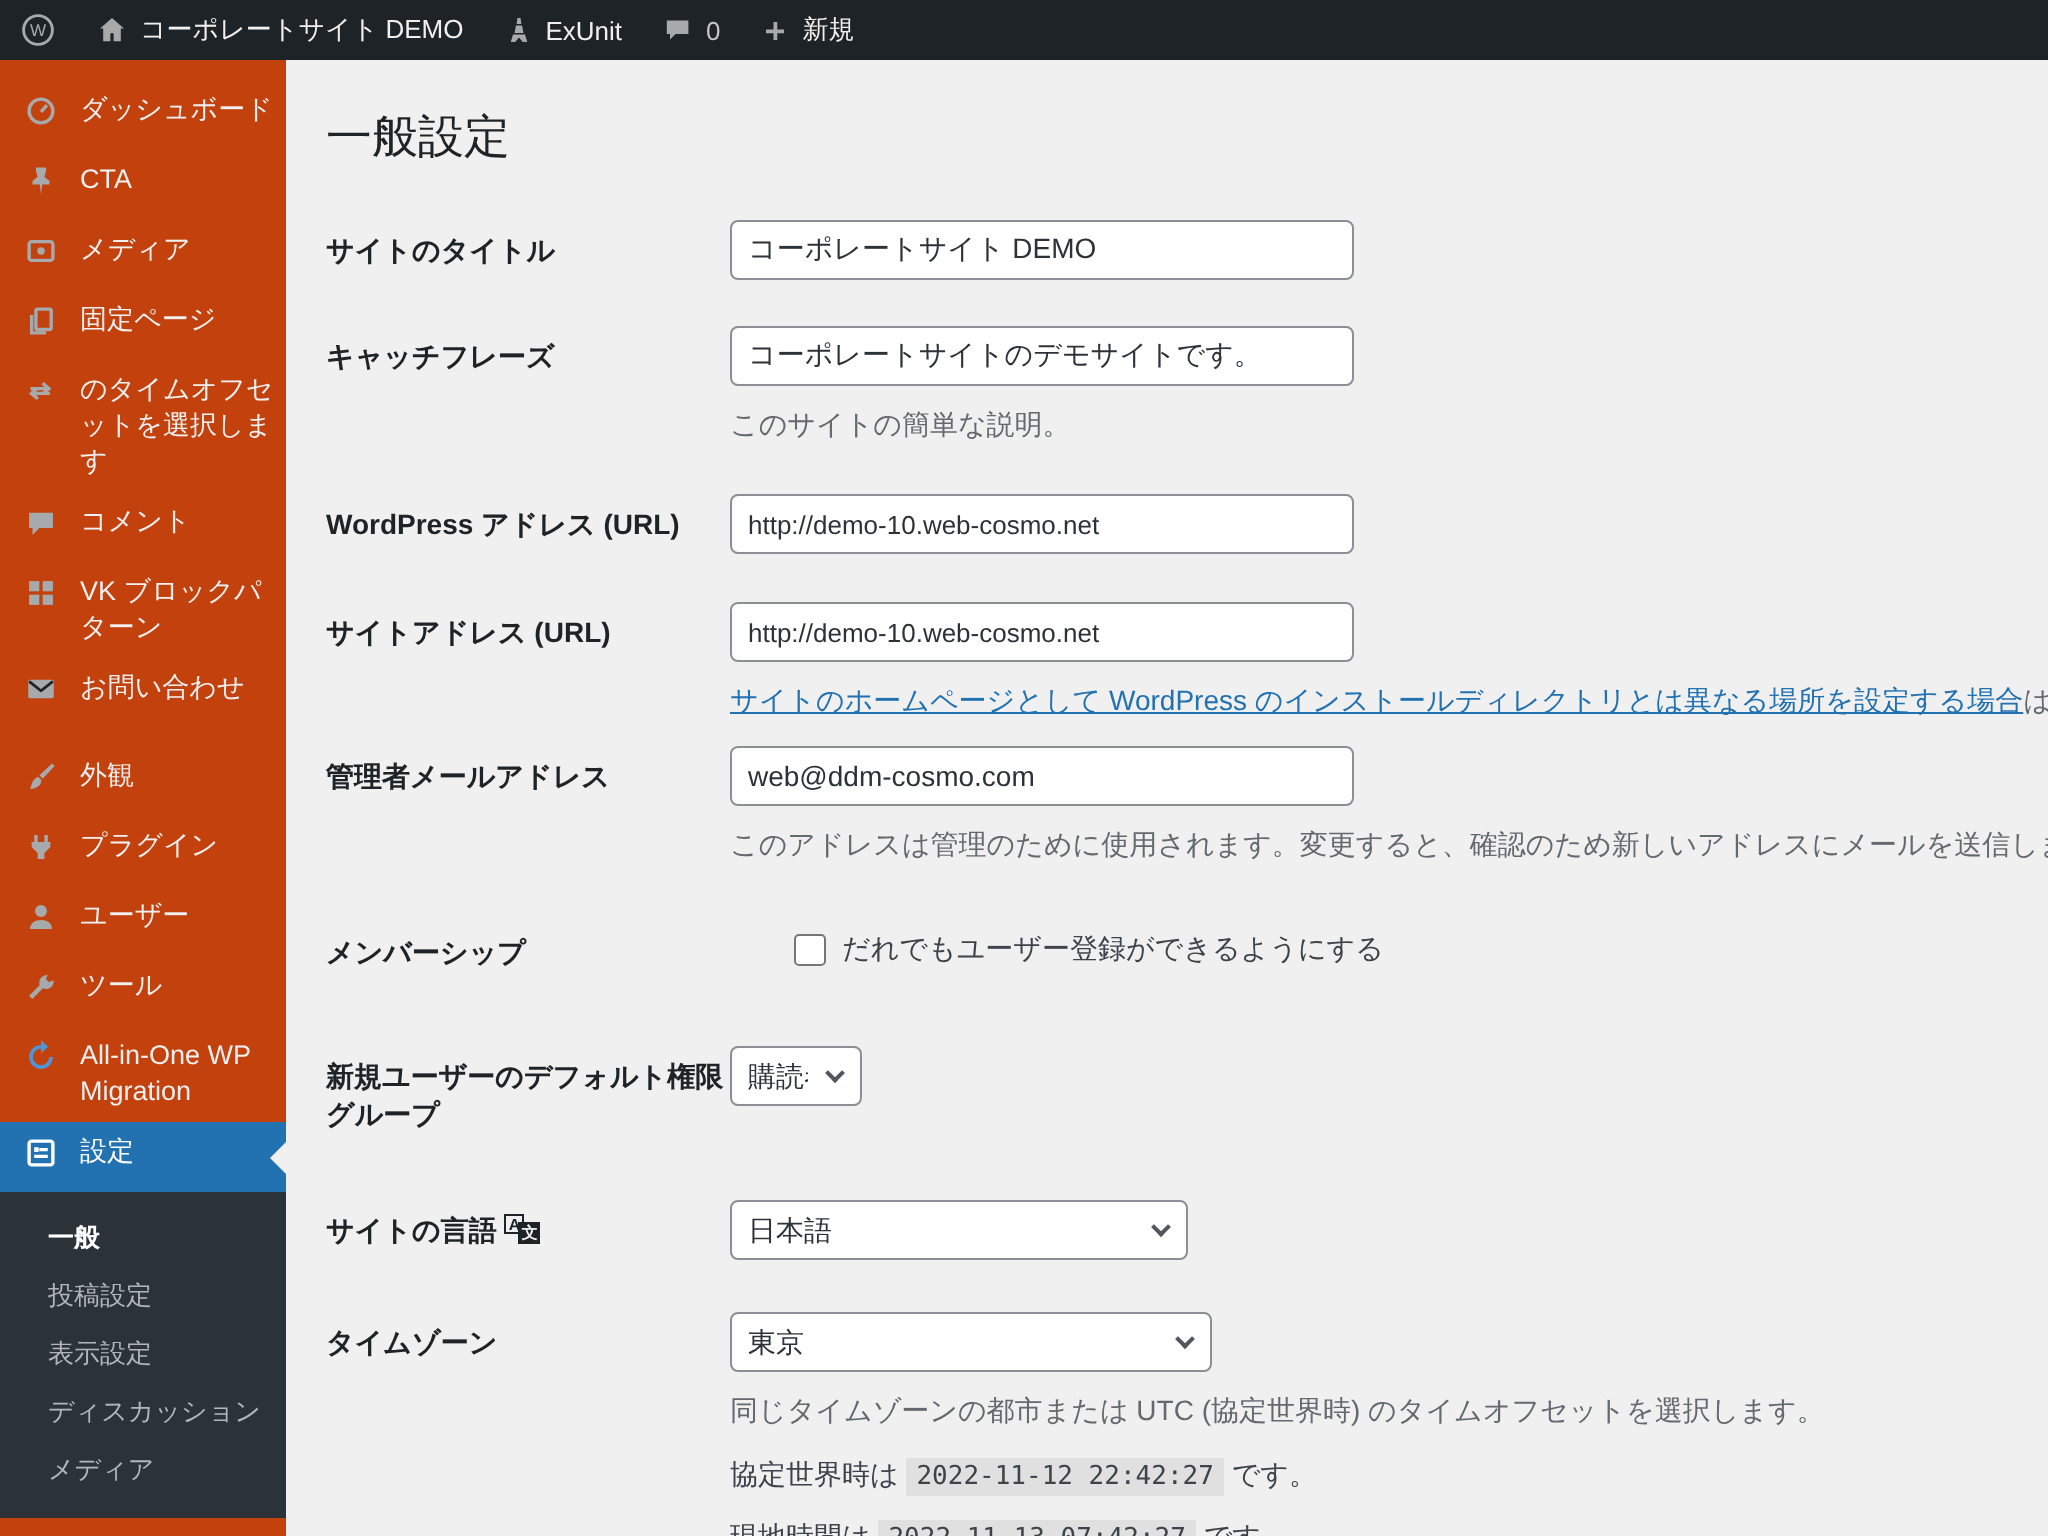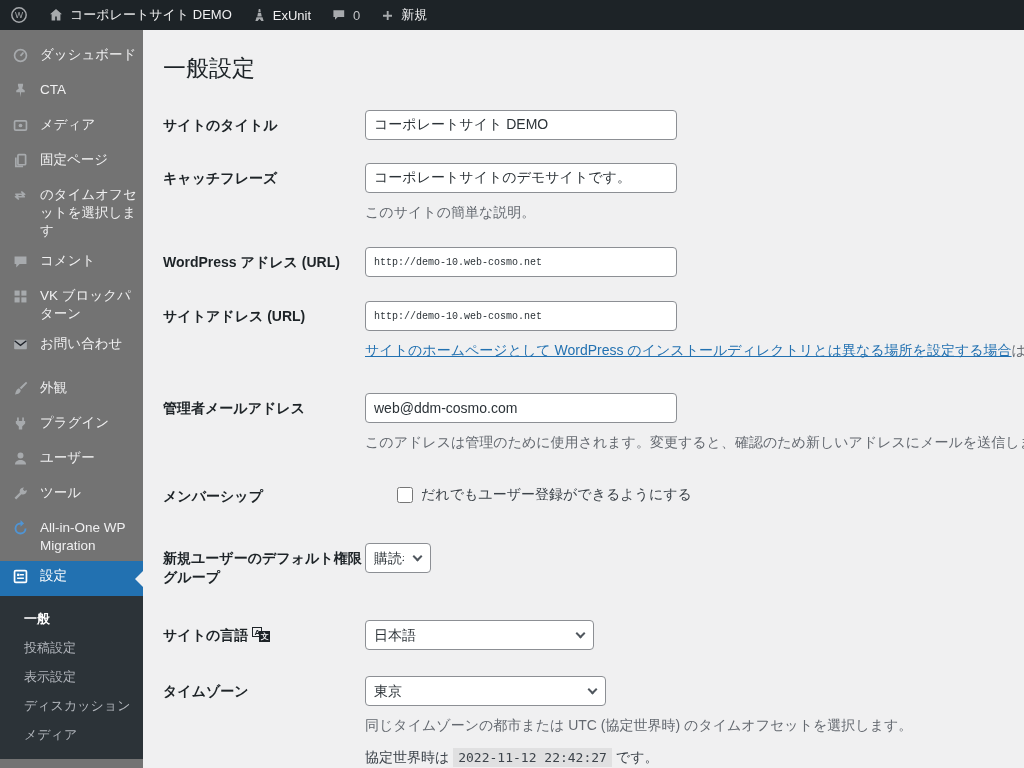--- a/index.html
+++ b/index.html
@@ -17,21 +17,21 @@
     display:flex; align-items:center; gap:0; z-index:50;
     font-size:13px;
   }
   .ab-item { display:flex; align-items:center; gap:6px; padding:0 10px; height:30px; cursor:pointer; }
   .ab-item svg { display:block; }
   .ab-icon { color:#a7aaad; }
   .ab-count { color:#c3c4c7; }
   
   .sidebar {
     position: fixed; top:30px; left:0; bottom:0; width:143px;
-    background:#737373; color:#f0f0f1; z-index:40;
+    background:#c2410c; color:#f0f0f1; z-index:40;
     padding-top:10px; font-size:13.5px;
   }
   .menu-item {
     display:flex; align-items:flex-start; gap:10px;
     padding:6px 6px 6px 12px; line-height:18px; cursor:pointer; position:relative;
   }
   .menu-item .mi-icon { color:#a7aaad; flex:0 0 18px; margin-top:1px; }
   .menu-item.sep { margin-top:9px; }
   .menu-item.active { background:#2271b1; color:#fff; font-weight:400; }
   .menu-item.active .mi-icon { color:#fff; }
@@ -50,21 +50,21 @@
   .frow { display:flex; align-items:flex-start; }
   .frow-label {
     flex:0 0 202px; font-weight:700; color:#1d2327; font-size:14px; line-height:1.4; padding-top:6px;
   }
   .frow-field { flex:1 1 auto; min-width:0; }
   input[type=text] {
     width:312px; height:30px; padding:0 8px;
     border:1px solid #8c8f94; border-radius:4px; background:#fff;
     font-family:"Liberation Sans","DejaVu Sans",sans-serif; font-size:14px; color:#2c3338;
   }
-  input.code { font-family:Liberation Mono, monospace; font-size:10px; }
+  input.code { font-family:Liberation Sans, sans-serif; font-size:13px; }
   .desc { color:#646970; font-size:14px; margin-top:9px; line-height:1.5; }
   .oneline { white-space:nowrap; overflow:hidden; }
   a.desc-link { color:#2271b1; text-decoration:underline; cursor:pointer; }
   .chk-row { display:flex; align-items:center; gap:8px; padding-top:5px; color:#3c434a; }
   input[type=checkbox] { width:16px; height:16px; accent-color:#2271b1; }
   .select-wrap { position:relative; display:inline-block; }
   select {
     appearance:none; -webkit-appearance:none;
     height:30px; padding:0 26px 0 8px;
     border:1px solid #8c8f94; border-radius:4px; background:#fff;
@@ -75,21 +75,21 @@
     border-right:2px solid #50575e; border-bottom:2px solid #50575e; transform:rotate(45deg);
   }
   code.dt {
     font-family:"DejaVu Sans Mono","Liberation Mono",monospace; font-size:13px;
     background:#e0e0e1; padding:2px 5px; color:#3c434a;
   }
   .lang-icon { display:inline-block; position:relative; width:18px; height:15px; vertical-align:-2px; margin-left:4px; }
   .lang-icon .sq { position:absolute; font-size:8px; line-height:9px; text-align:center; font-weight:700; }
   .lang-icon .back { left:0; top:0; width:10px; height:10px; border:1px solid #1d2327; color:#1d2327; background:#f0f0f1; }
   .lang-icon .front { right:0; bottom:0; width:11px; height:11px; background:#1d2327; color:#f0f0f1; line-height:11px; }
-  .mb23 { margin-bottom:23px; } .mb24 { margin-bottom:24px; } .mb20 { margin-bottom:32px; }
+  .mb23 { margin-bottom:23px; } .mb24 { margin-bottom:24px; } .mb20 { margin-bottom:12px; }
   .mb28 { margin-bottom:28px; } .mb36 { margin-bottom:36px;gap:32px; } .mb32 { margin-bottom:32px; } .mb26 { margin-bottom:26px; }
   .tz-line { margin-top:13px; color:#3c434a; }
 </style>
 </head>
 <body>
 
 <div class="adminbar">
   <div class="ab-item">
     <span class="ab-icon">
       <svg width="18" height="18" viewBox="0 0 20 20">

